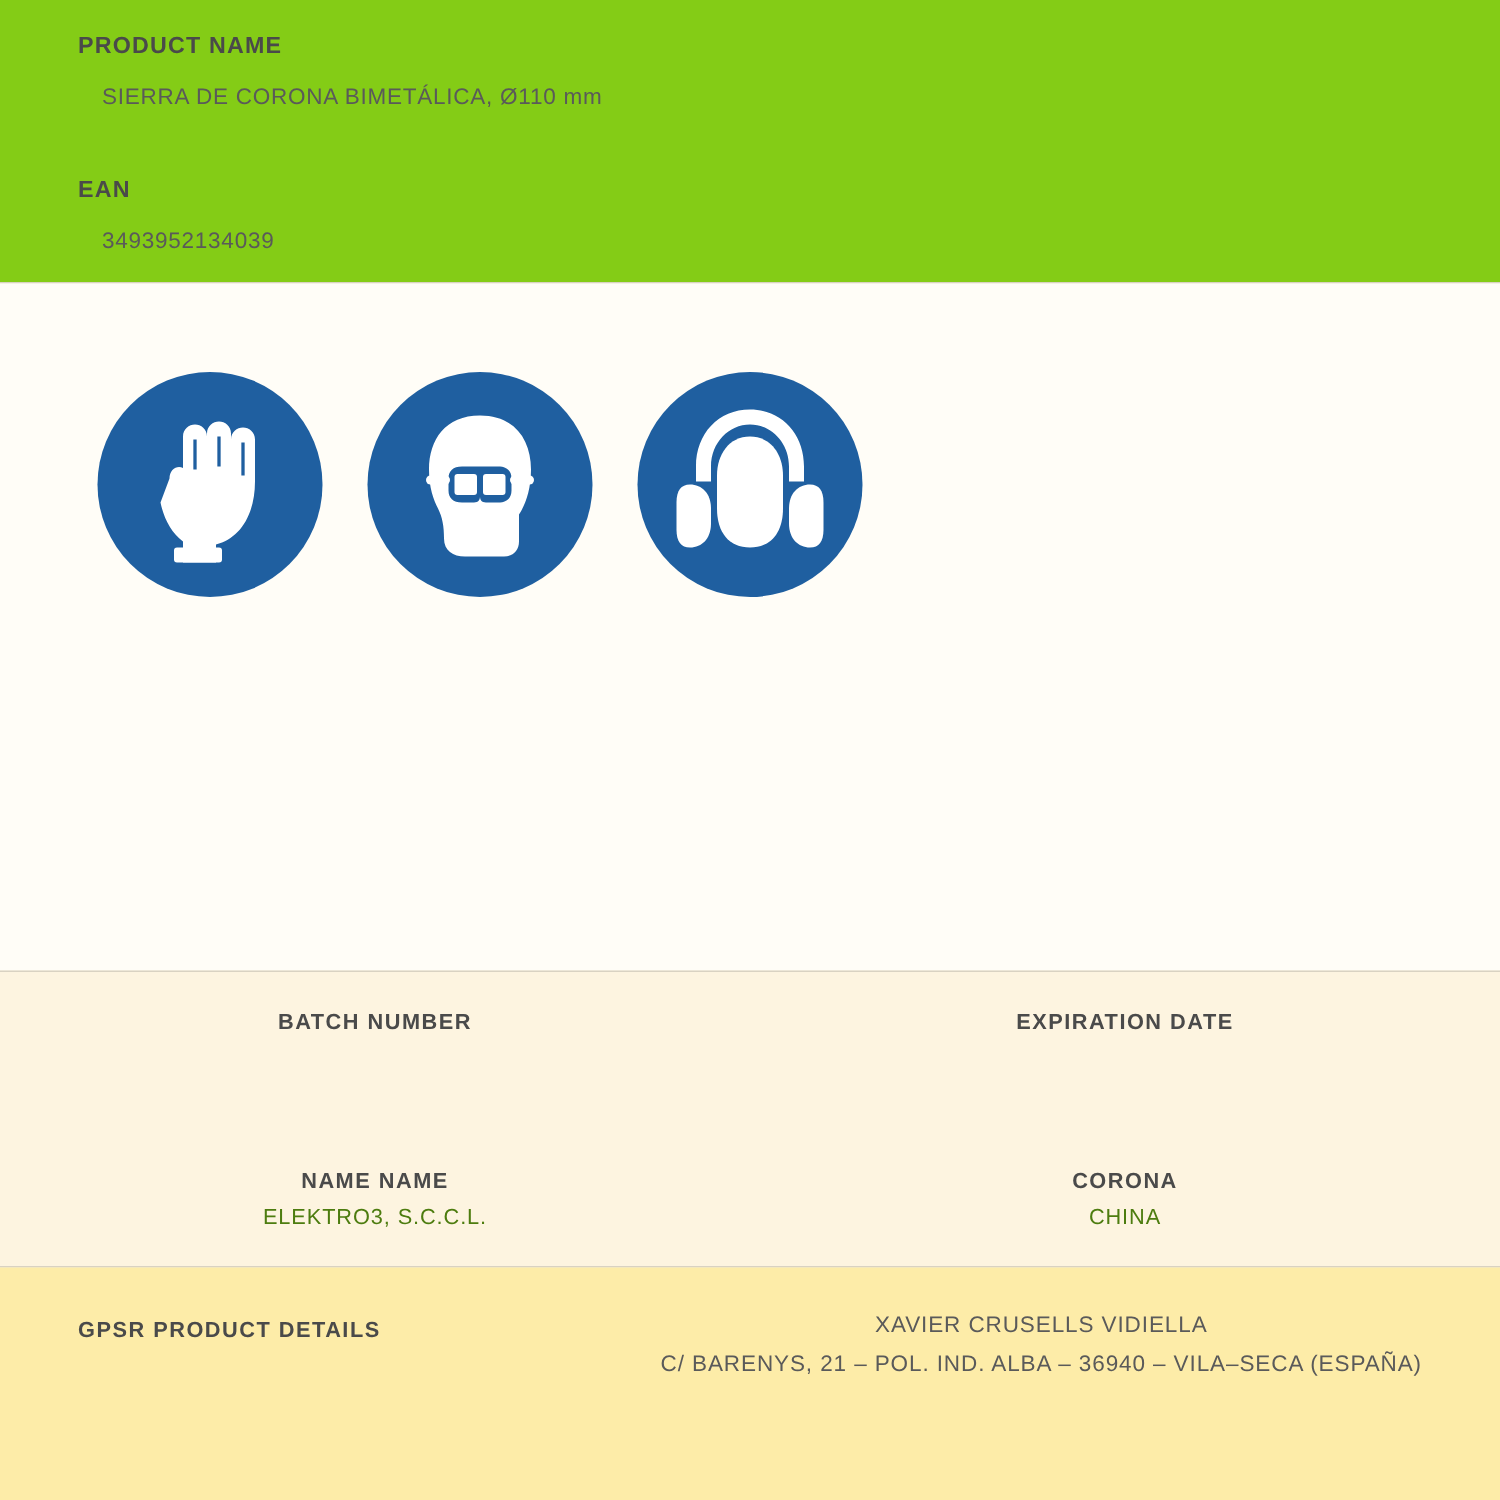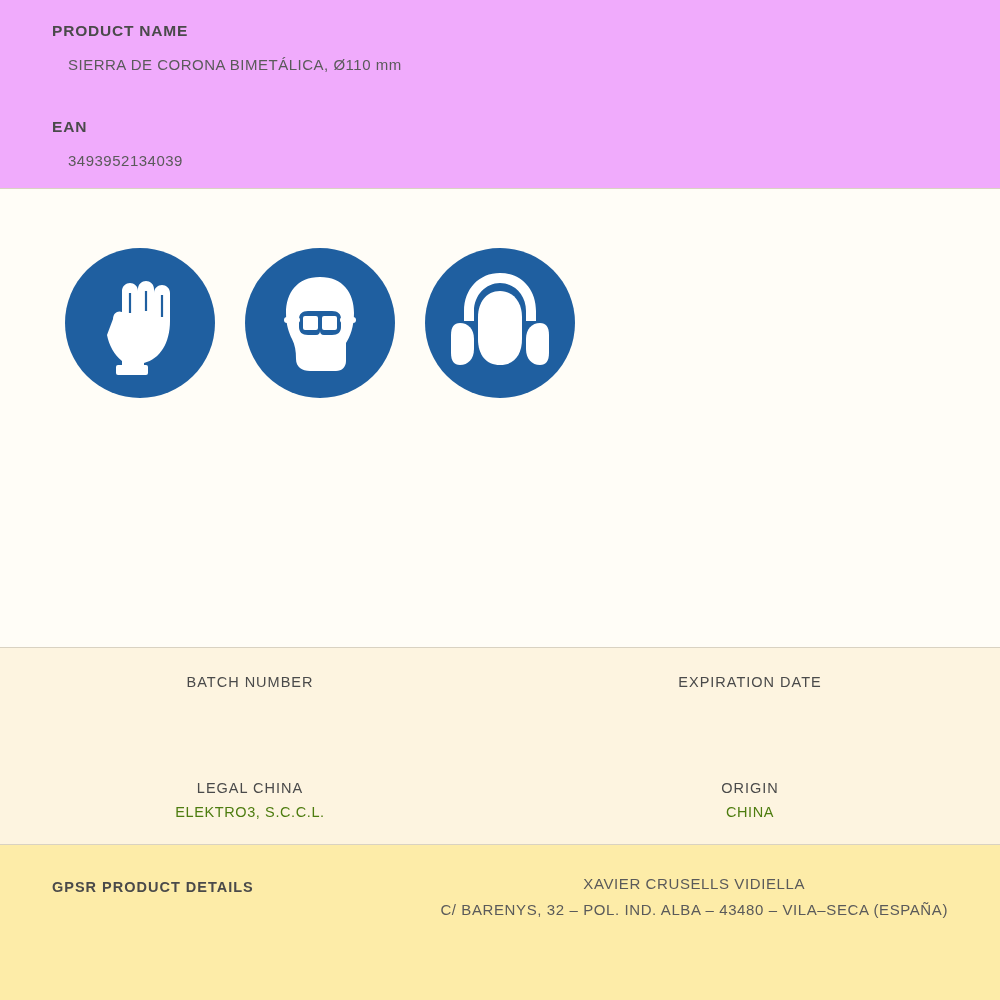--- a/index.html
+++ b/index.html
@@ -16,21 +16,21 @@
   }
   .page {
     position: relative;
     width: 1000px;
     height: 1000px;
     box-sizing: border-box;
   }
 
   
   .header {
-    background: #f0abfc;
+    background: #84cc16;
     padding: 22px 0 0 52px;
     height: 188px;
     box-sizing: border-box;
   }
   .field-label {
     font-size: 15.5px;
     font-weight: bold;
     letter-spacing: 0.8px;
     color: #4a4a4a;
     margin: 0 0 9px 0;
@@ -76,21 +76,21 @@
     box-sizing: border-box;
     padding-top: 26px;
   }
   .mid-grid {
     display: grid;
     grid-template-columns: 1fr 1fr;
     text-align: center;
   }
   .col-label {
     font-size: 14.5px;
-    font-weight: normal;
+    font-weight: bold;
     letter-spacing: 1px;
     color: #4a4a4a;
   }
   .col-value {
     font-size: 14.5px;
     letter-spacing: 0.6px;
     color: #4d7c0f;
     font-weight: 300;
     margin-top: 8px;
     min-height: 18px;
@@ -210,33 +210,33 @@
         <div class="col-label">BATCH NUMBER</div>
         <div class="col-value"></div>
       </div>
       <div>
         <div class="col-label">EXPIRATION DATE</div>
         <div class="col-value"></div>
       </div>
     </div>
     <div class="mid-grid mid-row-2">
       <div>
-        <div class="col-label">LEGAL CHINA</div>
+        <div class="col-label">NAME NAME</div>
         <div class="col-value">ELEKTRO3, S.C.C.L.</div>
       </div>
       <div>
-        <div class="col-label">ORIGIN</div>
+        <div class="col-label">CORONA</div>
         <div class="col-value">CHINA</div>
       </div>
     </div>
   </div>
 
   <hr class="hr">
 
   <div class="footer">
     <div class="footer-label">GPSR PRODUCT DETAILS</div>
     <div class="footer-lines">
       <div class="footer-line">XAVIER CRUSELLS VIDIELLA</div>
-      <div class="footer-line">C/ BARENYS, 32 – POL. IND. ALBA – 43480 – VILA–SECA (ESPAÑA)</div>
+      <div class="footer-line">C/ BARENYS, 21 – POL. IND. ALBA – 36940 – VILA–SECA (ESPAÑA)</div>
     </div>
   </div>
 
 </div>
 
 </body></html>

